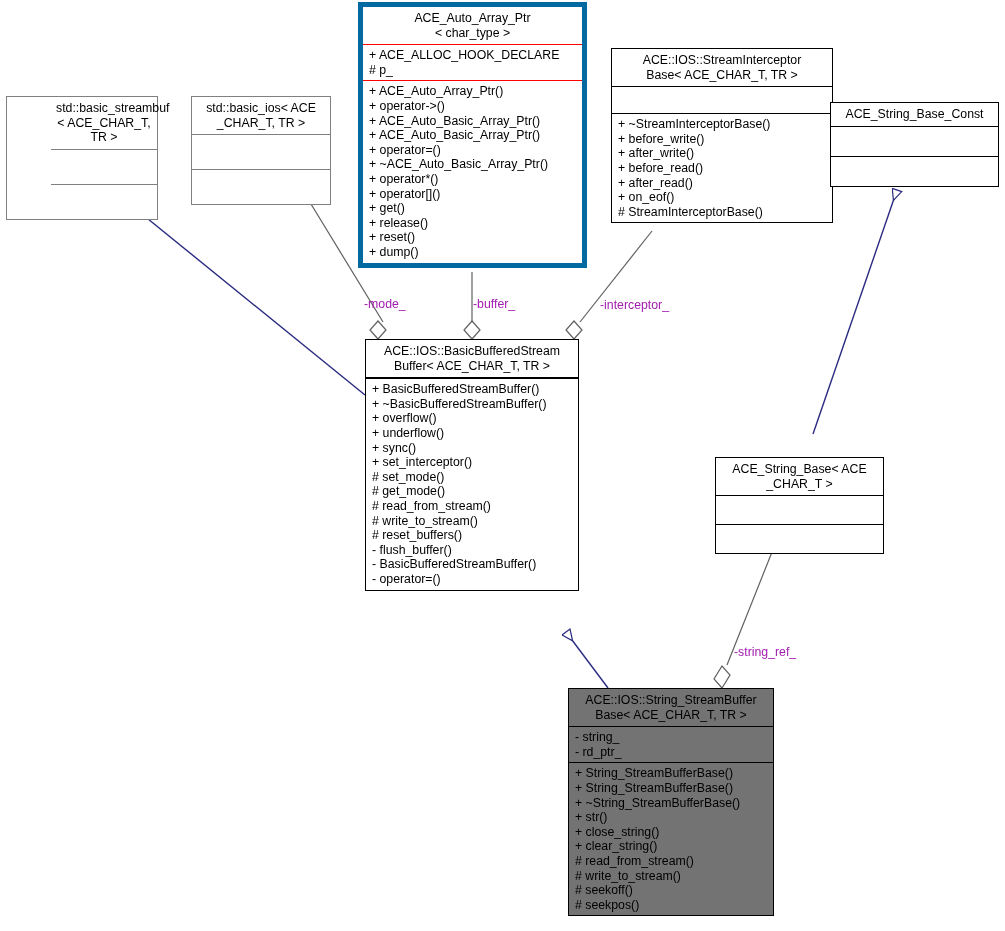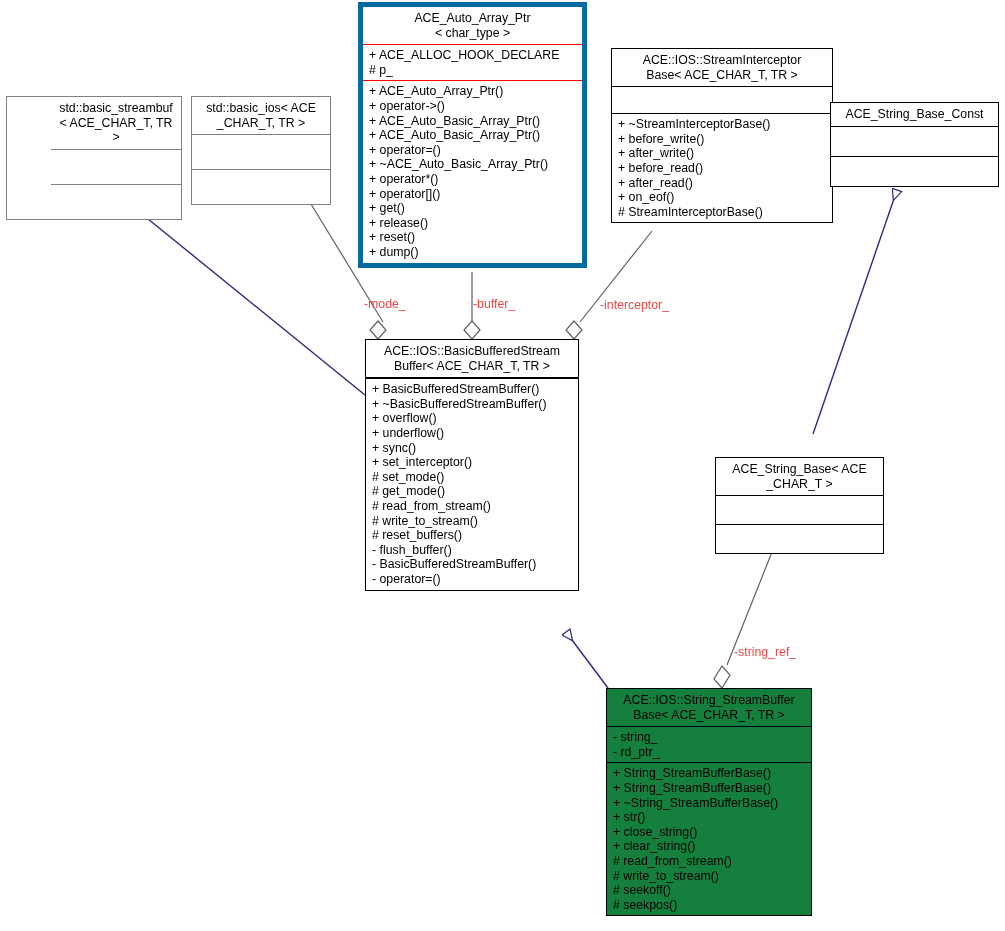--- a/index.html
+++ b/index.html
@@ -29,22 +29,21 @@
     background: #ffffff;
     border: 1px solid #000000;
     font-size: 12.3px;
     line-height: 14.6px;
     color: #000000;
   }
   .node.red {
     border: 5px solid #0369a1;
   }
   .node.filled {
-    background: #15803d;
-    margin-left: 38px;
+    background: #737373;
   }
   .node.thin {
     border: 1px solid #808080;
   }
   .node .title {
     text-align: center;
     padding: 4px 5px 4px 5px;
     white-space: pre-line;
   }
   .node .sep {
@@ -65,21 +64,21 @@
   .node .compartment.empty {
     min-height: 28px;
   }
   .node .row {
     white-space: pre;
   }
   .edge-label {
     position: absolute;
     font-size: 12.3px;
     line-height: 14px;
-    color: #ef4444;
+    color: #a21caf;
     white-space: pre;
   }
 </style>
 </head>
 <body>
 
 <div id="diagram">
 
   <svg class="edges" viewBox="0 0 1005 931">
     <defs>
@@ -140,21 +139,21 @@
       <div class="row">+ ~ACE_Auto_Basic_Array_Ptr()</div>
       <div class="row">+ operator*()</div>
       <div class="row">+ operator[]()</div>
       <div class="row">+ get()</div>
       <div class="row">+ release()</div>
       <div class="row">+ reset()</div>
       <div class="row">+ dump()</div>
     </div>
   </div>
 
-  <div class="node thin" style="left:6px; top:96px; width:176px;padding-left:44px;">
+  <div class="node thin" style="left:6px; top:96px; width:152px;padding-left:44px;">
     <div class="title">std::basic_streambuf
 &lt; ACE_CHAR_T, TR &gt;</div>
     <div class="sep"></div>
     <div class="compartment empty"></div>
     <div class="sep"></div>
     <div class="compartment empty"></div>
   </div>
 
   <div class="node thin" style="left:191px; top:96px; width:140px;">
     <div class="title">std::basic_ios&lt; ACE

